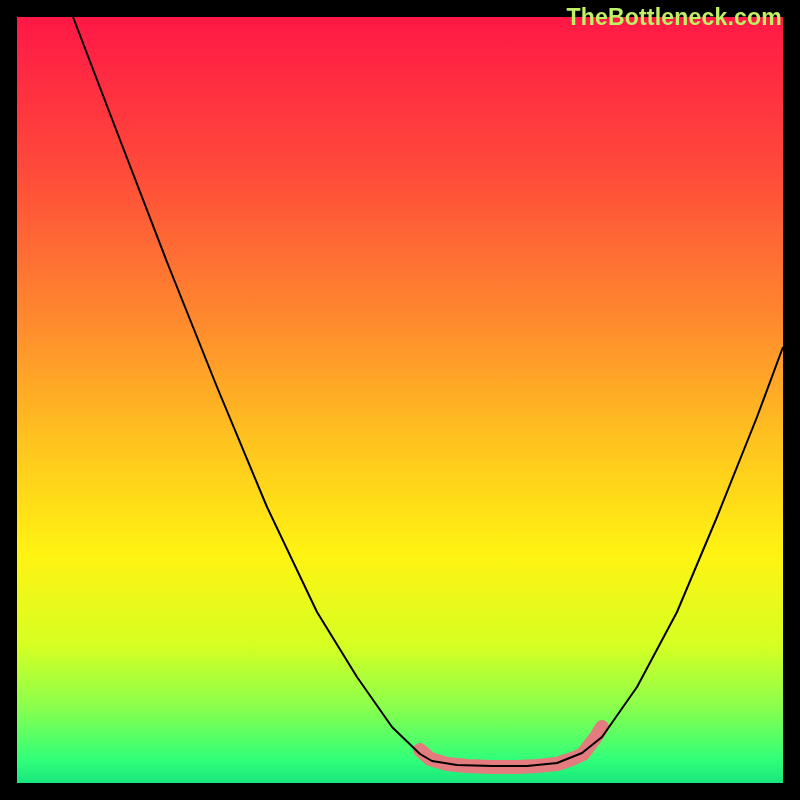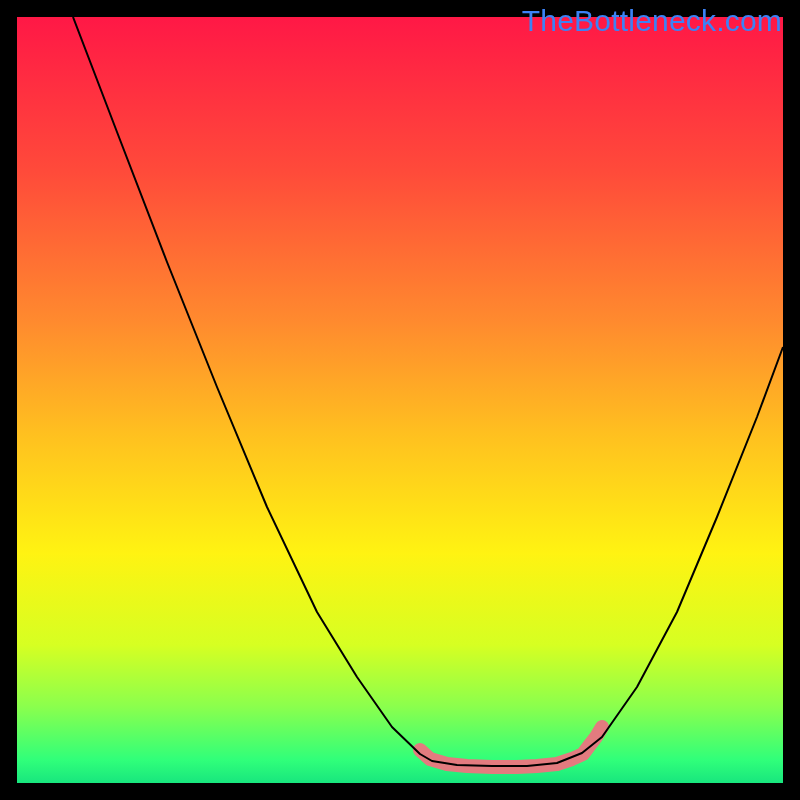--- a/index.html
+++ b/index.html
@@ -30,23 +30,23 @@
     inset: 0;
   }
   .curve-svg {
     position: absolute;
     inset: 0;
   }
   .watermark {
     position: absolute;
     top: 4px;
     right: 18px;
-    color: #3b82f6;
-    font-size: 30px;
-    font-weight: 400;
+    color: #bef264;
+    font-size: 23px;
+    font-weight: 700;
     letter-spacing: 0.2px;
   }
 </style>
 </head>
 <body>
 
 <div class="stage">
   <div class="plot-area">
     <svg class="gradient" viewBox="0 0 766 766" preserveAspectRatio="none">
       <defs>

